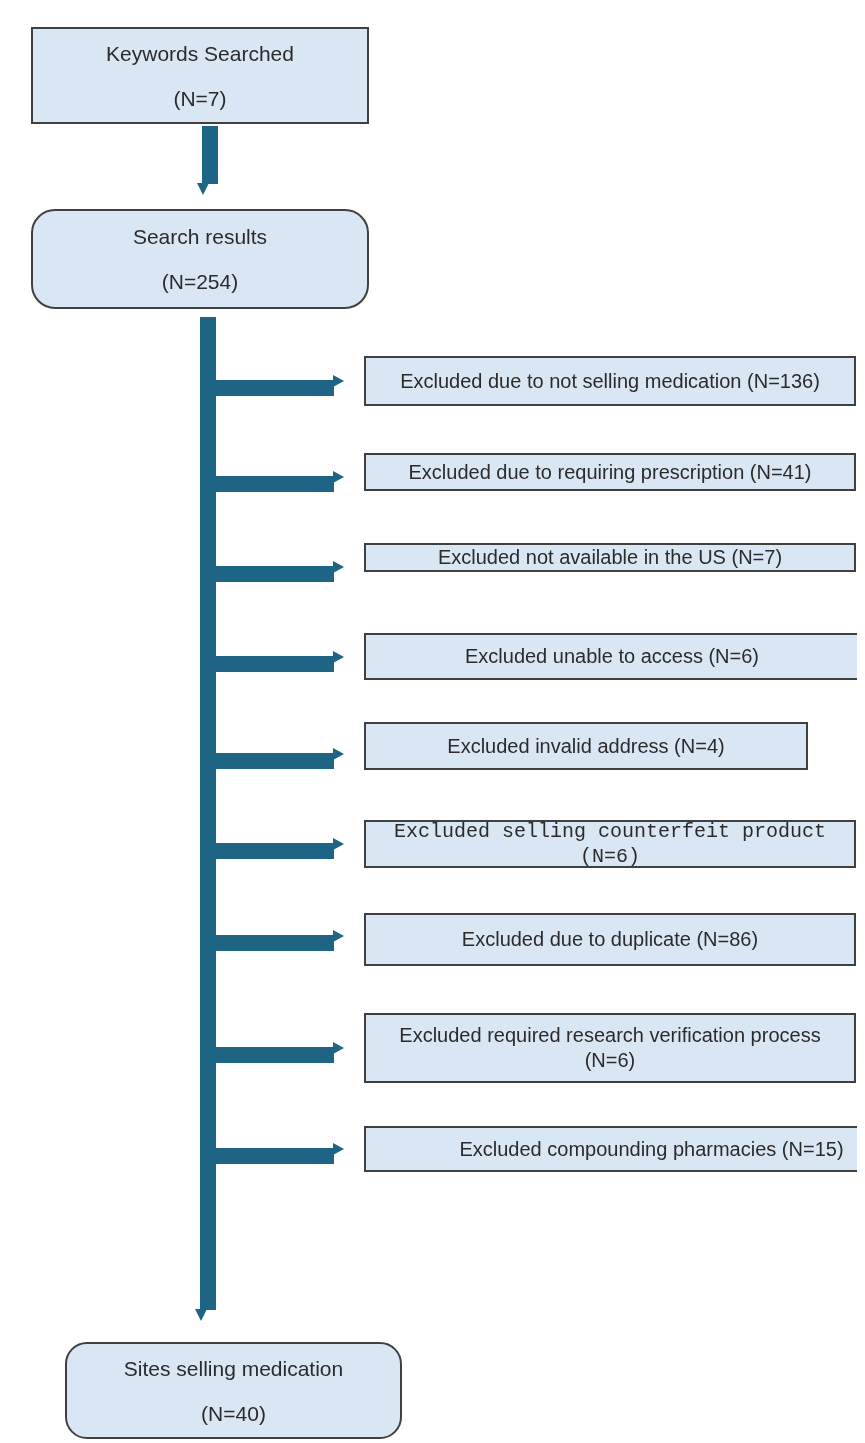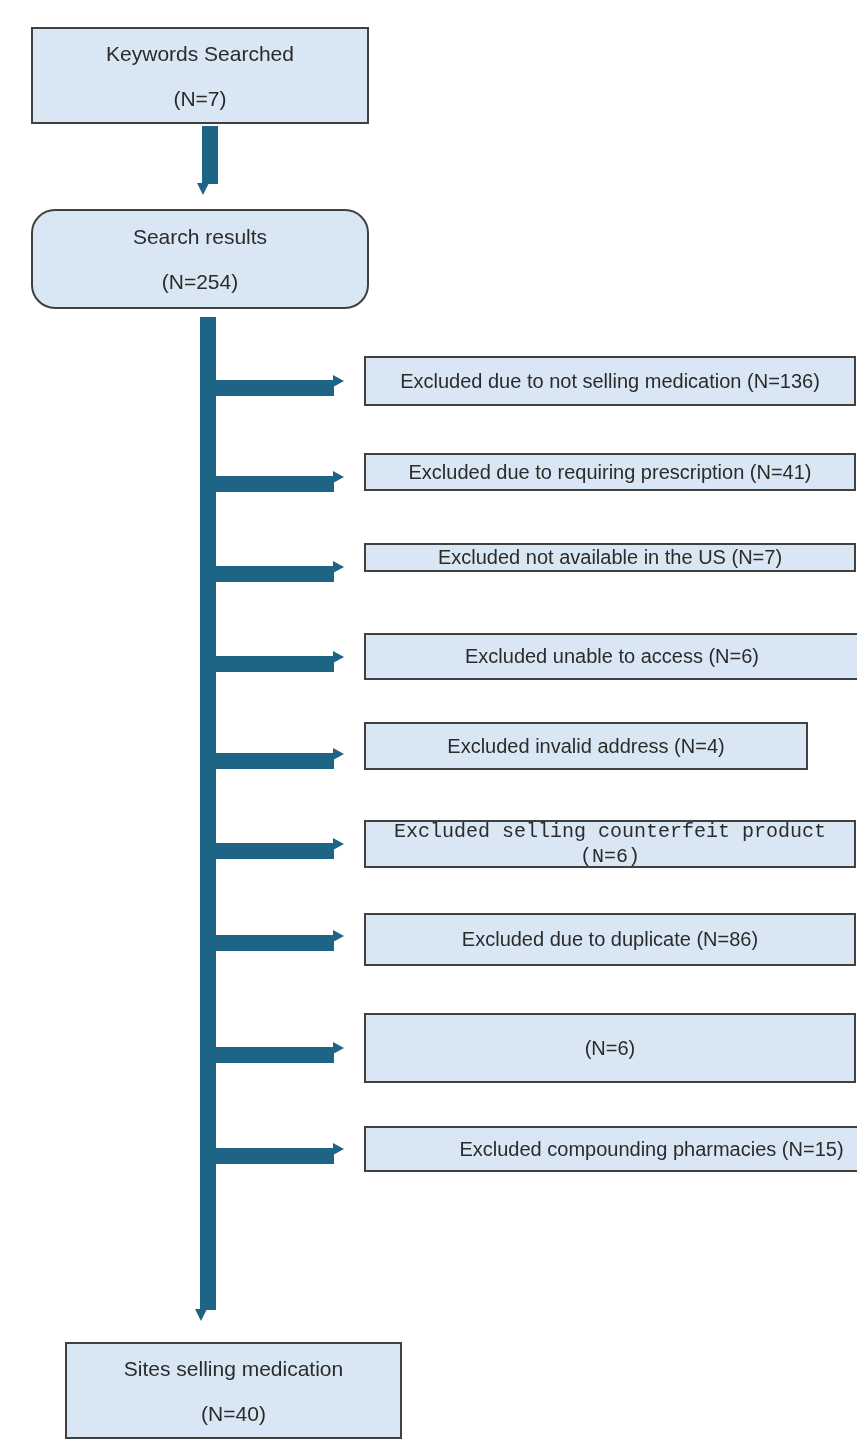--- a/index.html
+++ b/index.html
@@ -112,26 +112,27 @@
       <div class="h-arrow" style="left: 200px; top: 827px; width: 118px;"></div>
       <div class="node" style="left: 348px; top: 804px; width: 492px; height: 48px; font-family: Liberation Mono, monospace;">
         <div class="excl">Excluded selling counterfeit product (N=6)</div>
       </div>
       <div class="h-arrow" style="left: 200px; top: 919px; width: 118px;"></div>
       <div class="node" style="left: 348px; top: 897px; width: 492px; height: 53px;">
         <div class="excl">Excluded due to duplicate (N=86)</div>
       </div>
       <div class="h-arrow" style="left: 200px; top: 1031px; width: 118px;"></div>
       <div class="node" style="left: 348px; top: 997px; width: 492px; height: 70px;">
+        <div class="excl">Excluded required research verification process</div>
         <div class="excl">(N=6)</div>
       </div>
       <div class="h-arrow" style="left: 200px; top: 1132px; width: 118px;"></div>
       <div class="node" style="left: 348px; top: 1110px; width: 575px; height: 46px;">
         <div class="excl">Excluded compounding pharmacies (N=15)</div>
       </div>
     </div>
 
-  <div class="node" style="left:49px; top:1326px; width:337px; height:97px;">
+  <div class="node" style="left:49px; top:1326px; width:337px; height:97px;border-radius:22px;">
     <div class="line">Sites selling medication</div>
     <div class="line">(N=40)</div>
   </div>
 
 </div>
 
 </body></html>

